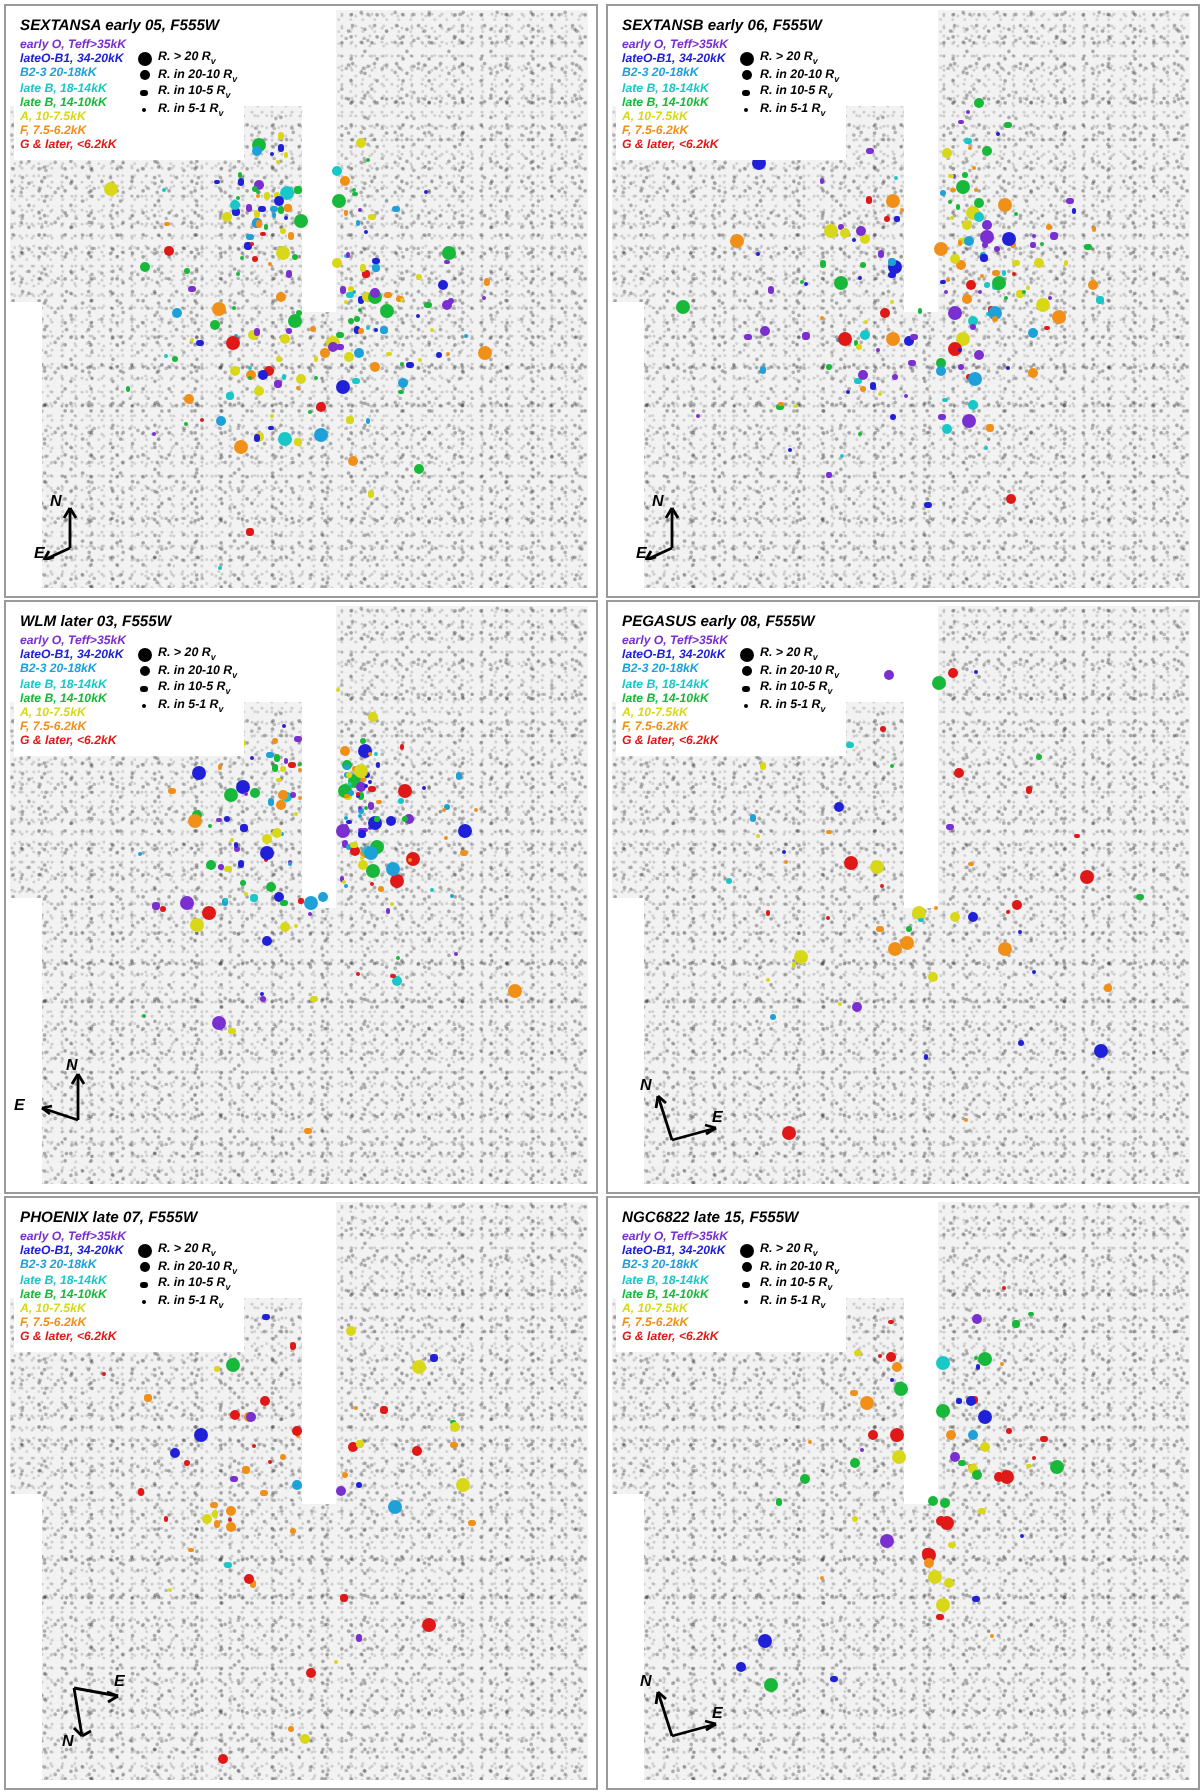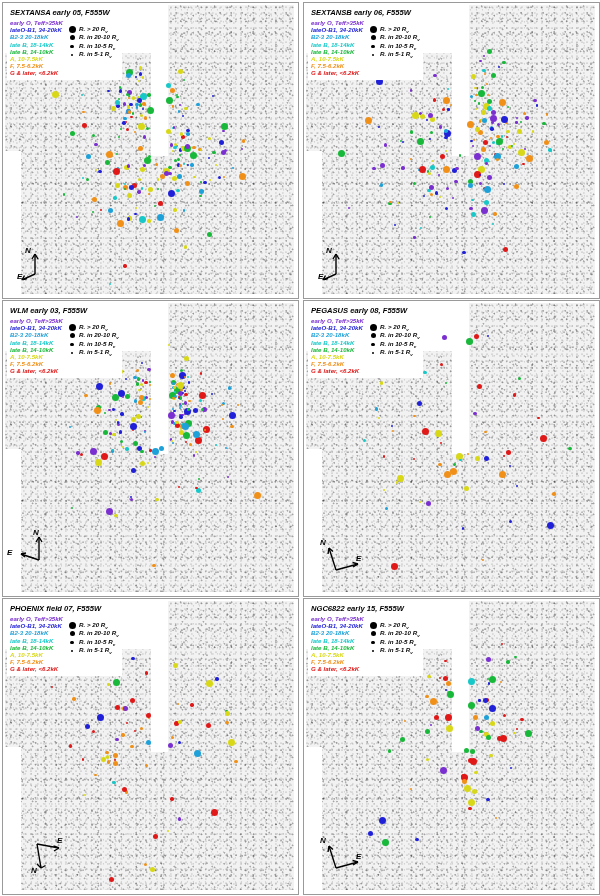--- a/index.html
+++ b/index.html
@@ -702,21 +702,21 @@
       <div class="src" style="left: 172.207px; top: 120.034px; width: 3.4px; height: 3.4px; background: rgb(216, 216, 24);"></div>
       <div class="src" style="left: 168.977px; top: 80.7862px; width: 3.4px; height: 3.4px; background: rgb(30, 160, 216);"></div>
       <div class="src" style="left: 132.694px; top: 112.687px; width: 5px; height: 5px; background: rgb(216, 216, 24);"></div>
       <div class="src" style="left: 223.825px; top: 175.03px; width: 2.2px; height: 2.2px; background: rgb(122, 47, 208);"></div>
       <div class="src" style="left: 165.2px; top: 110.505px; width: 7px; height: 7px; background: rgb(122, 47, 208);"></div>
       <div class="src" style="left: 178.61px; top: 122.433px; width: 7px; height: 7px; background: rgb(30, 160, 216);"></div>
       <div class="src" style="left: 101.278px; top: 111.253px; width: 2.2px; height: 2.2px; background: rgb(24, 184, 58);"></div>
       <div class="src" style="left: 138.946px; top: 78.3407px; width: 2.2px; height: 2.2px; background: rgb(122, 47, 208);"></div>
       <div class="src" style="left: 227.297px; top: 123.733px; width: 3.4px; height: 3.4px; background: rgb(240, 144, 24);"></div>
       <div class="legend">
-        <div class="ptitle">WLM early 03, F555W</div>
+        <div class="ptitle">WLM later 03, F555W</div>
         <div class="legcols">
           <div>
             <div class="lgrow" style="color: rgb(122, 47, 208);">early O, Teff&gt;35kK</div>
             <div class="lgrow" style="color: rgb(32, 32, 216);">lateO-B1, 34-20kK</div>
             <div class="lgrow" style="color: rgb(30, 160, 216);">B2-3 20-18kK</div>
             <div class="lgrow" style="color: rgb(24, 200, 200);">late B, 18-14kK</div>
             <div class="lgrow" style="color: rgb(24, 184, 58);">late B, 14-10kK</div>
             <div class="lgrow" style="color: rgb(216, 216, 24);">A, 10-7.5kK</div>
             <div class="lgrow" style="color: rgb(240, 144, 24);">F, 7.5-6.2kK</div>
             <div class="lgrow" style="color: rgb(224, 24, 24);">G &amp; later, &lt;6.2kK</div>
@@ -937,21 +937,21 @@
       <div class="src" style="left: 167.423px; top: 198.405px; width: 3.4px; height: 3.4px; background: rgb(224, 24, 24);"></div>
       <div class="src" style="left: 130.734px; top: 131.281px; width: 2.2px; height: 2.2px; background: rgb(224, 24, 24);"></div>
       <div class="src" style="left: 110.719px; top: 159.659px; width: 2.2px; height: 2.2px; background: rgb(224, 24, 24);"></div>
       <div class="src" style="left: 81.5783px; top: 124.653px; width: 5px; height: 5px; background: rgb(32, 32, 216);"></div>
       <div class="src" style="left: 221.915px; top: 112.325px; width: 5px; height: 5px; background: rgb(216, 216, 24);"></div>
       <div class="src" style="left: 175.327px; top: 121.481px; width: 3.4px; height: 3.4px; background: rgb(216, 216, 24);"></div>
       <div class="src" style="left: 149.976px; top: 235.368px; width: 5px; height: 5px; background: rgb(224, 24, 24);"></div>
       <div class="src" style="left: 120.258px; top: 106.547px; width: 5px; height: 5px; background: rgb(122, 47, 208);"></div>
       <div class="src" style="left: 231.162px; top: 160.584px; width: 3.4px; height: 3.4px; background: rgb(240, 144, 24);"></div>
       <div class="legend">
-        <div class="ptitle">PHOENIX field 07, F555W</div>
+        <div class="ptitle">PHOENIX late 07, F555W</div>
         <div class="legcols">
           <div>
             <div class="lgrow" style="color: rgb(122, 47, 208);">early O, Teff&gt;35kK</div>
             <div class="lgrow" style="color: rgb(32, 32, 216);">lateO-B1, 34-20kK</div>
             <div class="lgrow" style="color: rgb(30, 160, 216);">B2-3 20-18kK</div>
             <div class="lgrow" style="color: rgb(24, 200, 200);">late B, 18-14kK</div>
             <div class="lgrow" style="color: rgb(24, 184, 58);">late B, 14-10kK</div>
             <div class="lgrow" style="color: rgb(216, 216, 24);">A, 10-7.5kK</div>
             <div class="lgrow" style="color: rgb(240, 144, 24);">F, 7.5-6.2kK</div>
             <div class="lgrow" style="color: rgb(224, 24, 24);">G &amp; later, &lt;6.2kK</div>
@@ -1068,21 +1068,21 @@
       <div class="src" style="left: 120.651px; top: 130.364px; width: 5px; height: 5px; background: rgb(24, 184, 58);"></div>
       <div class="src" style="left: 61.5919px; top: 67.4728px; width: 2.2px; height: 2.2px; background: rgb(32, 32, 216);"></div>
       <div class="src" style="left: 184.623px; top: 76.5704px; width: 7px; height: 7px; background: rgb(24, 184, 58);"></div>
       <div class="src" style="left: 185.33px; top: 154.603px; width: 3.4px; height: 3.4px; background: rgb(216, 216, 24);"></div>
       <div class="src" style="left: 180.176px; top: 116.407px; width: 5px; height: 5px; background: rgb(30, 160, 216);"></div>
       <div class="src" style="left: 212.237px; top: 128.888px; width: 2.2px; height: 2.2px; background: rgb(224, 24, 24);"></div>
       <div class="src" style="left: 168.974px; top: 116.134px; width: 5px; height: 5px; background: rgb(240, 144, 24);"></div>
       <div class="src" style="left: 99.7763px; top: 120.504px; width: 2.2px; height: 2.2px; background: rgb(240, 144, 24);"></div>
       <div class="src" style="left: 141.104px; top: 89.6771px; width: 2.2px; height: 2.2px; background: rgb(32, 32, 216);"></div>
       <div class="legend">
-        <div class="ptitle">NGC6822 early 15, F555W</div>
+        <div class="ptitle">NGC6822 late 15, F555W</div>
         <div class="legcols">
           <div>
             <div class="lgrow" style="color: rgb(122, 47, 208);">early O, Teff&gt;35kK</div>
             <div class="lgrow" style="color: rgb(32, 32, 216);">lateO-B1, 34-20kK</div>
             <div class="lgrow" style="color: rgb(30, 160, 216);">B2-3 20-18kK</div>
             <div class="lgrow" style="color: rgb(24, 200, 200);">late B, 18-14kK</div>
             <div class="lgrow" style="color: rgb(24, 184, 58);">late B, 14-10kK</div>
             <div class="lgrow" style="color: rgb(216, 216, 24);">A, 10-7.5kK</div>
             <div class="lgrow" style="color: rgb(240, 144, 24);">F, 7.5-6.2kK</div>
             <div class="lgrow" style="color: rgb(224, 24, 24);">G &amp; later, &lt;6.2kK</div>

